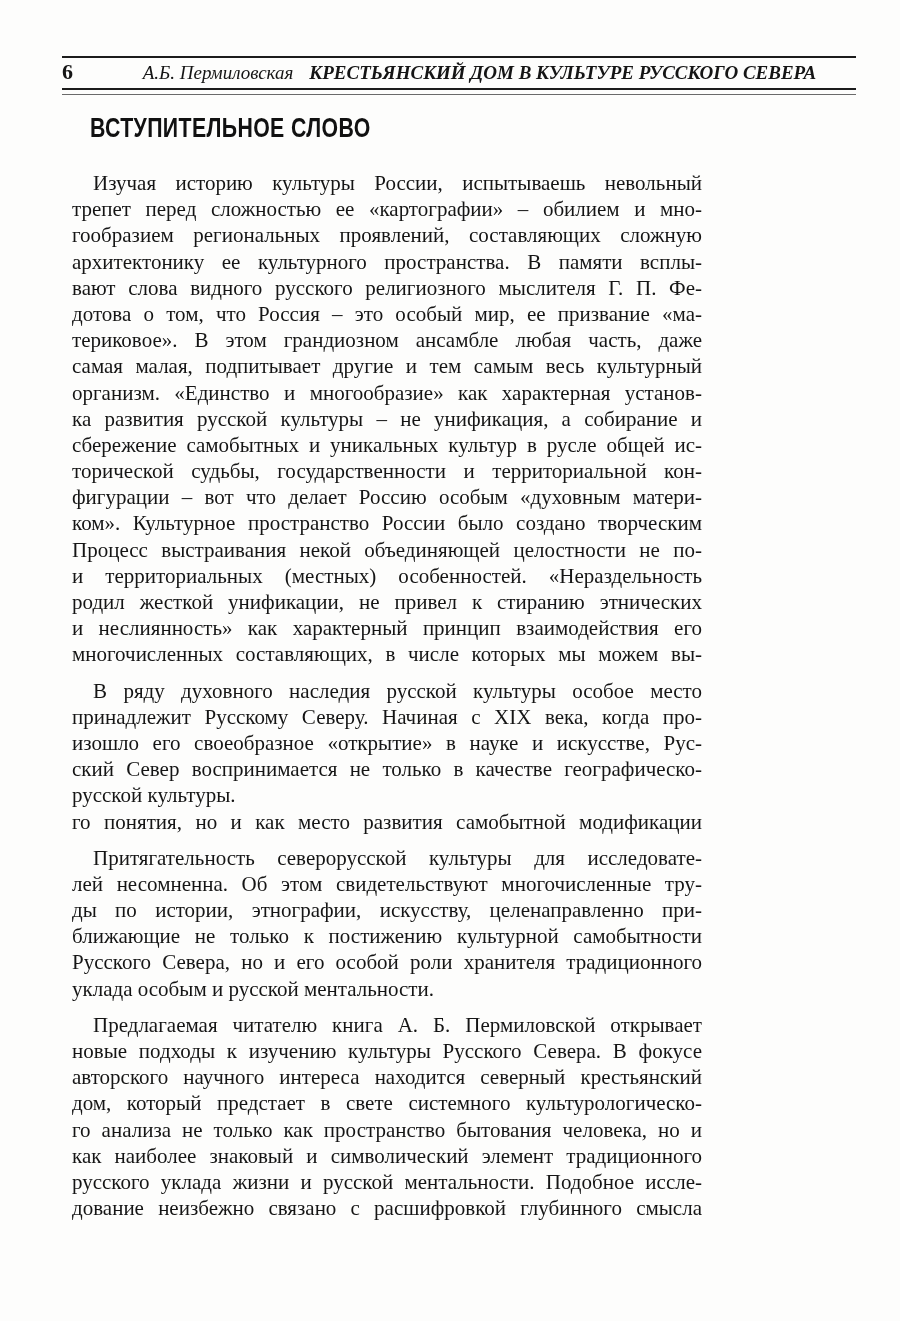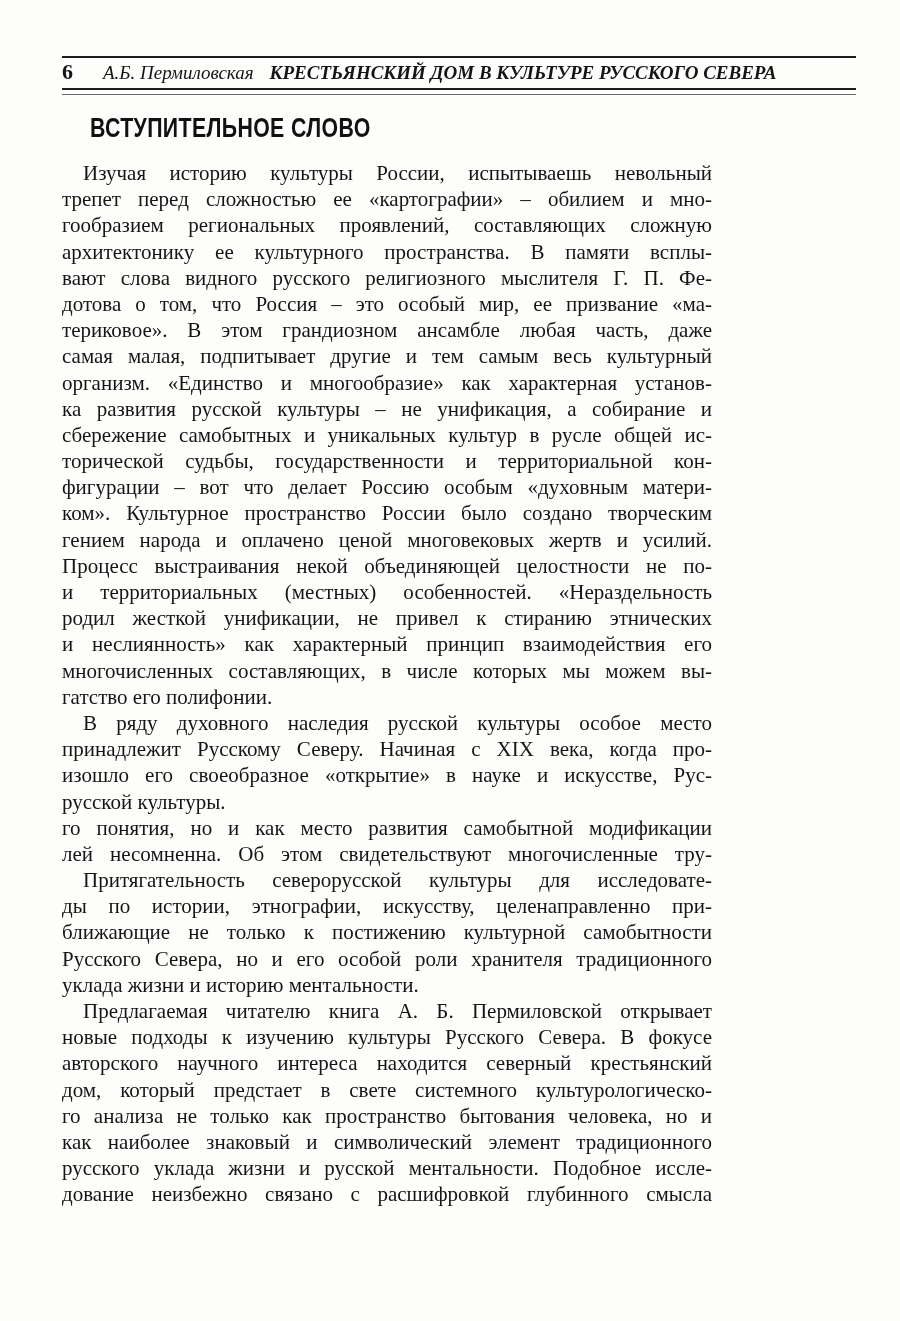--- a/index.html
+++ b/index.html
@@ -31,20 +31,21 @@
     box-sizing: border-box;
   }
   .page-num {
     font-weight: bold;
     font-size: 22px;
     line-height: 24px;
     flex: 0 0 auto;
   }
   .head-text {
     flex: 1 1 auto;
+    text-align: center;
     font-style: italic;
     font-size: 19px;
     line-height: 24px;
     white-space: nowrap;
     padding-left: 30px;
   }
   .head-text .book-title {
     margin-left: 16px;
     font-weight: 600;
   }
@@ -76,21 +77,21 @@
 
   
   .text-block {
     position: absolute;
     left: 62px;
     top: 160px;
     width: 650px;
     font-size: 21px;
     line-height: 26.2px;
   }
-  .para { margin: 0; padding: 0; }
+  .para { margin: 10px; padding: 0; }
   .line {
     text-align: justify;
     text-align-last: justify;
     height: 26.2px;
     overflow: hidden;
     white-space: normal;
   }
   .line.first { text-indent: 21px; }
   .line.last  { text-align-last: left; }
 </style>
@@ -118,42 +119,41 @@
         <div class="line">вают слова видного русского религиозного мыслителя Г. П. Фе-</div>
         <div class="line">дотова о том, что Россия – это особый мир, ее призвание «ма-</div>
         <div class="line">териковое». В этом грандиозном ансамбле любая часть, даже</div>
         <div class="line">самая малая, подпитывает другие и тем самым весь культурный</div>
         <div class="line">организм. «Единство и многообразие» как характерная установ-</div>
         <div class="line">ка развития русской культуры – не унификация, а собирание и</div>
         <div class="line">сбережение самобытных и уникальных культур в русле общей ис-</div>
         <div class="line">торической судьбы, государственности и территориальной кон-</div>
         <div class="line">фигурации – вот что делает Россию особым «духовным матери-</div>
         <div class="line">ком». Культурное пространство России было создано творческим</div>
-        <div class="line">гением народа и оплачено ценой многовековых жертв и усилий.</div>
         <div class="line">Процесс выстраивания некой объединяющей целостности не по-</div>
         <div class="line">и территориальных (местных) особенностей. «Нераздельность</div>
         <div class="line">родил жесткой унификации, не привел к стиранию этнических</div>
         <div class="line">и неслиянность» как характерный принцип взаимодействия его</div>
         <div class="line">многочисленных составляющих, в числе которых мы можем вы-</div>
-        <div class="line last">гатство его полифонии.</div>
       </div>
       <div class="para">
         <div class="line first">В ряду духовного наследия русской культуры особое место</div>
         <div class="line">принадлежит Русскому Северу. Начиная с XIX века, когда про-</div>
         <div class="line">изошло его своеобразное «открытие» в науке и искусстве, Рус-</div>
+        <div class="line">ский Север воспринимается не только в качестве географическо-</div>
         <div class="line last">русской культуры.</div>
         <div class="line">го понятия, но и как место развития самобытной модификации</div>
       </div>
       <div class="para">
+        <div class="line first">Притягательность северорусской культуры для исследовате-</div>
         <div class="line">лей несомненна. Об этом свидетельствуют многочисленные тру-</div>
-        <div class="line first">Притягательность северорусской культуры для исследовате-</div>
         <div class="line">ды по истории, этнографии, искусству, целенаправленно при-</div>
         <div class="line">ближающие не только к постижению культурной самобытности</div>
         <div class="line">Русского Севера, но и его особой роли хранителя традиционного</div>
-        <div class="line last">уклада жизни и историю ментальности.</div>
+        <div class="line last">уклада особым и русской ментальности.</div>
       </div>
       <div class="para">
         <div class="line first">Предлагаемая читателю книга А. Б. Пермиловской открывает</div>
         <div class="line">новые подходы к изучению культуры Русского Севера. В фокусе</div>
         <div class="line">авторского научного интереса находится северный крестьянский</div>
         <div class="line">дом, который предстает в свете системного культурологическо-</div>
         <div class="line">го анализа не только как пространство бытования человека, но и</div>
         <div class="line">как наиболее знаковый и символический элемент традиционного</div>
         <div class="line">русского уклада жизни и русской ментальности. Подобное иссле-</div>
         <div class="line">дование неизбежно связано с расшифровкой глубинного смысла</div>

